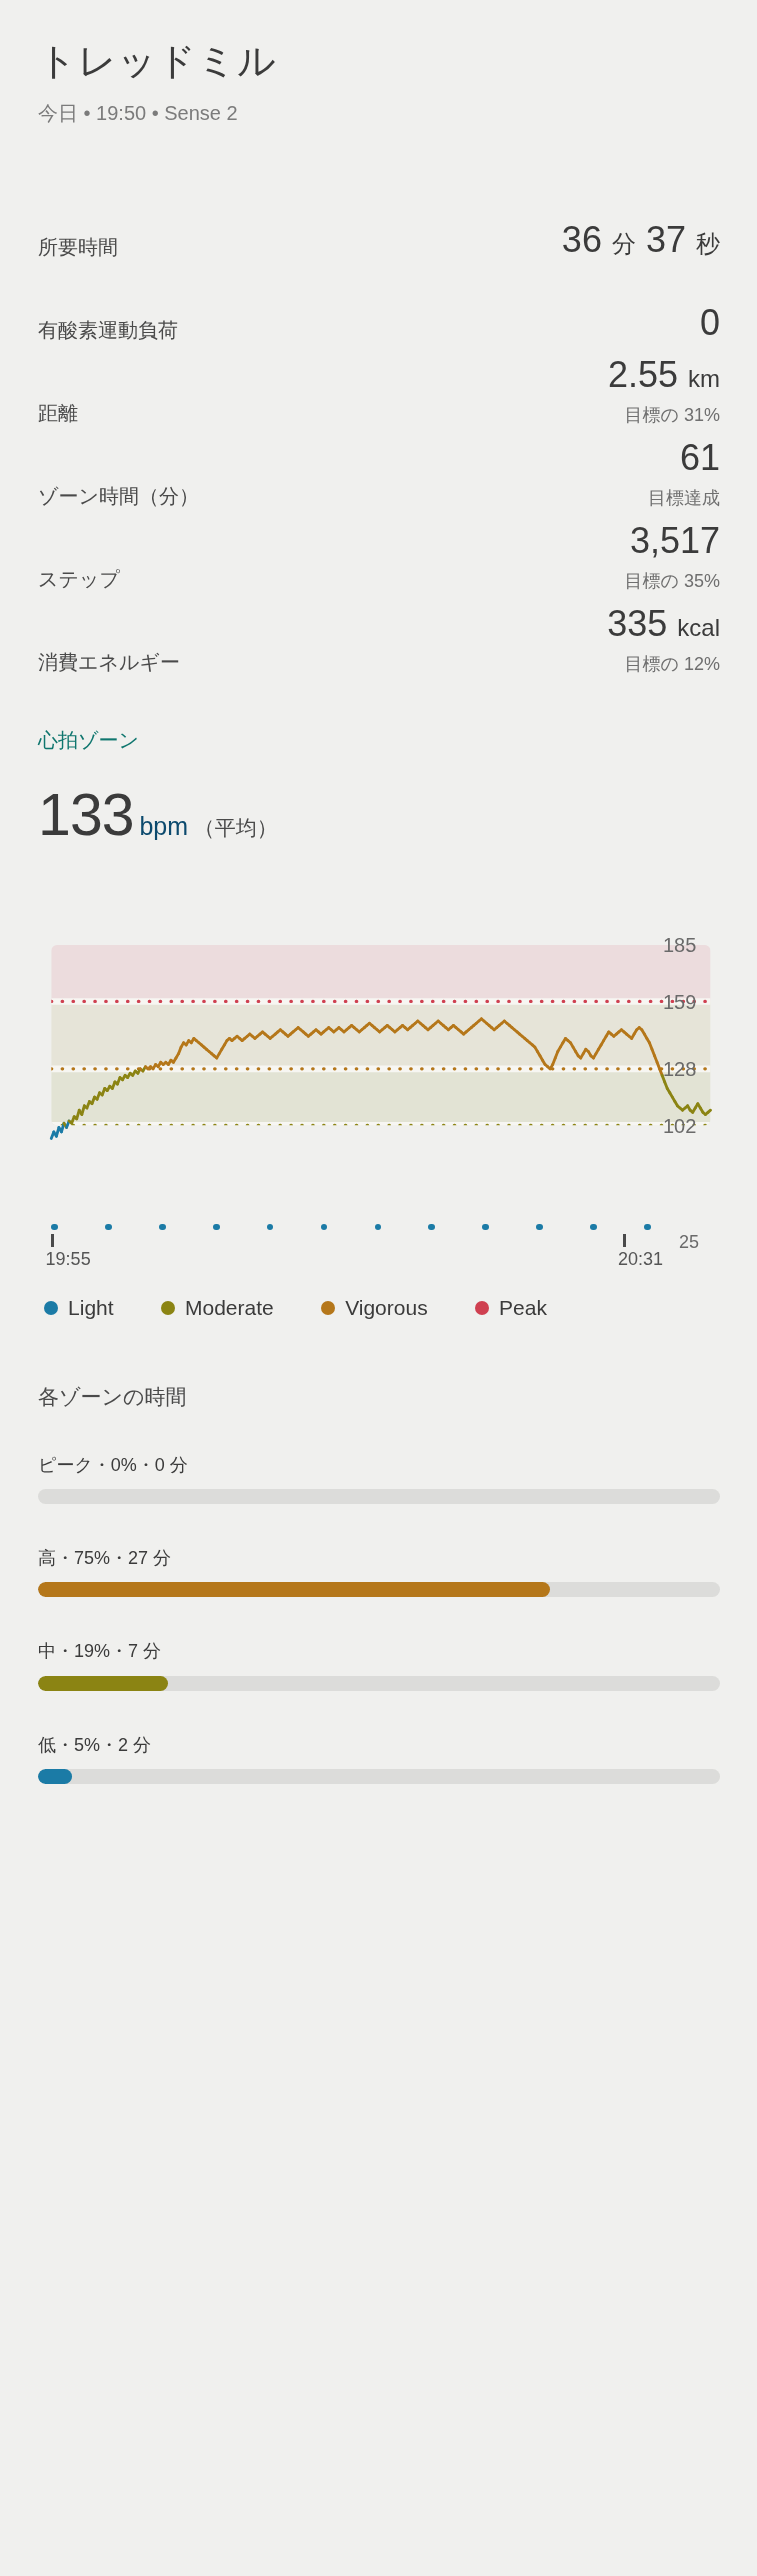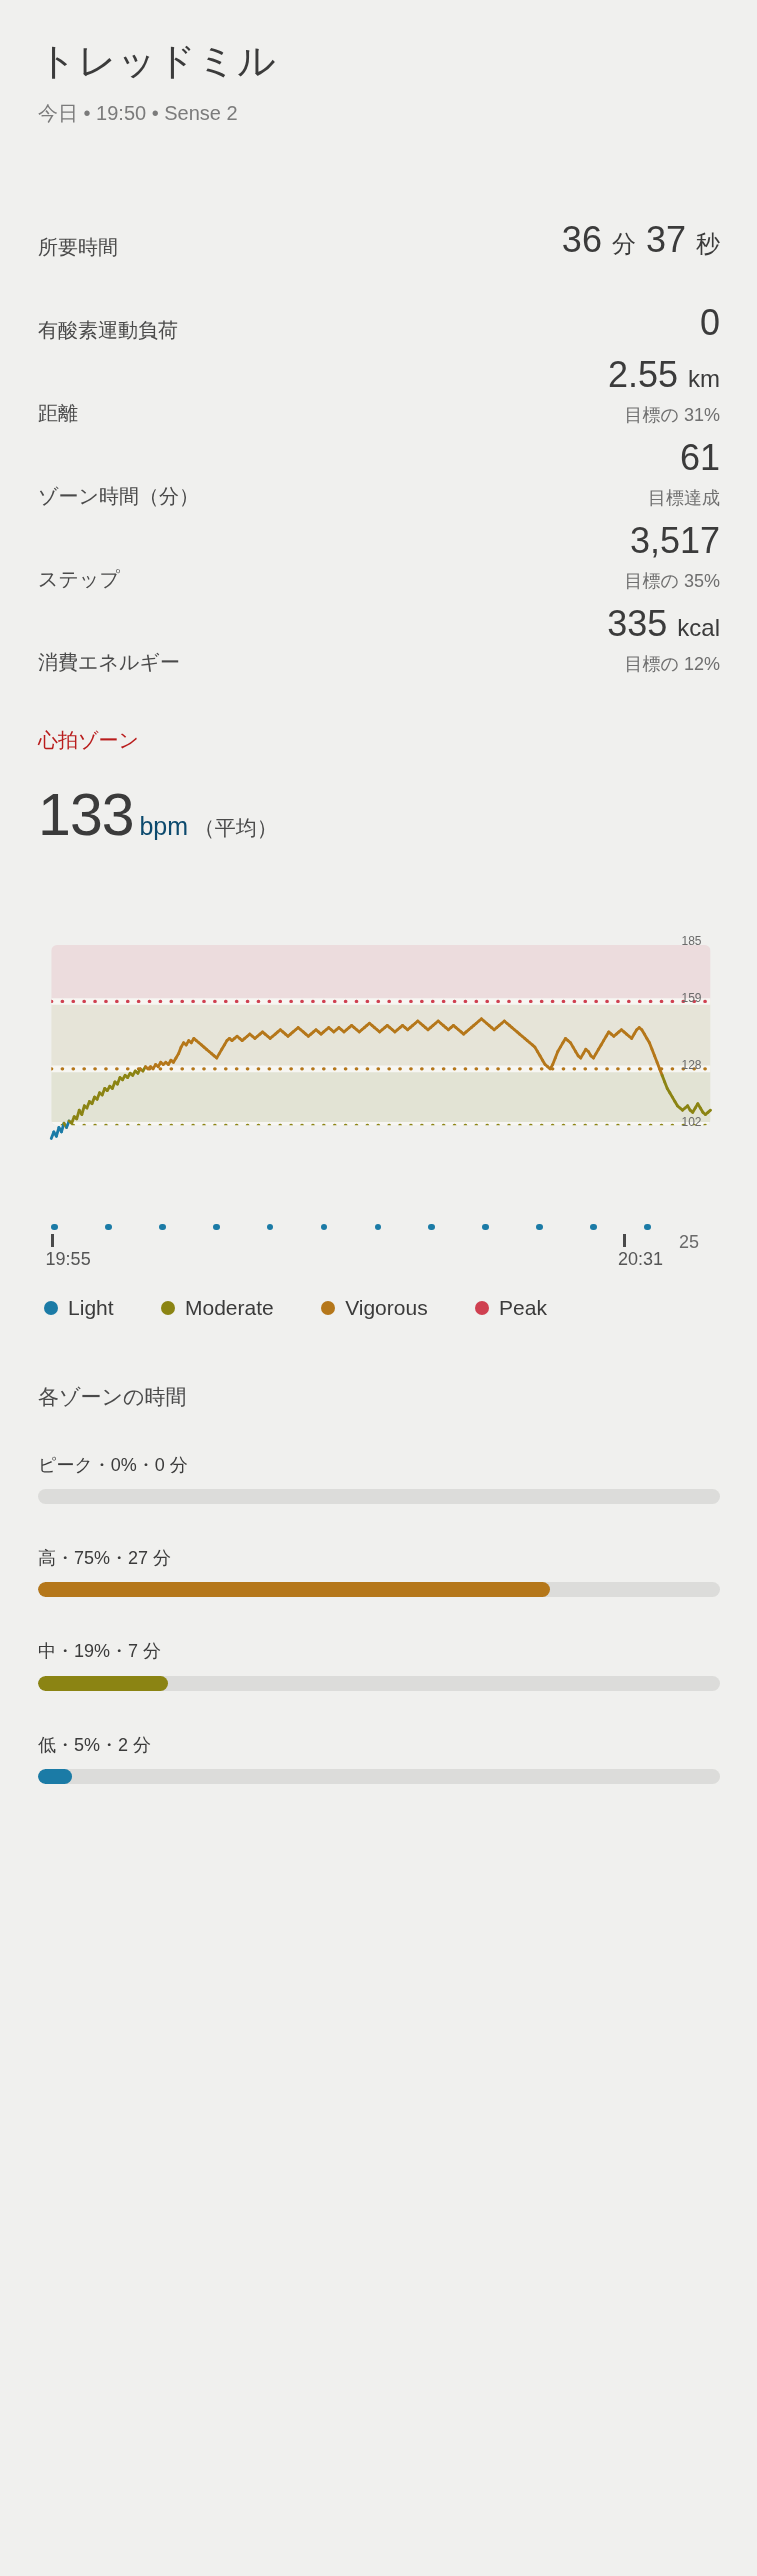--- a/index.html
+++ b/index.html
@@ -72,21 +72,21 @@
   .stat-sub {
     margin-top: 7.6px;
     font-size: 18px;
     color: #6f6f6f;
   }
 
   
   .hr-section { margin-top: 51px; }
   .section-title {
     font-size: 20px;
-    color: #b91c1c;
+    color: #0f766e;
     font-weight: 400;
   }
   .hr-big {
     margin-top: 32px;
     display: flex;
     align-items: baseline;
   }
   .hr-num {
     font-size: 59px;
     color: #3b3b3b;
@@ -116,24 +116,24 @@
   .axis-labels {
     position: absolute;
     top: 0;
     right: 0;
     width: 66px;
     height: 243px;
   }
   .axis-label {
     position: absolute;
     right: 0;
-    font-size: 12px;
+    font-size: 20px;
     color: #6a6a6a;
     line-height: 1;
-    text-align: center;
+    text-align: left;
     width: 57px;
   }
 
   
   .timeline {
     position: relative;
     margin-top: 55px;
     height: 72px;
   }
   .timeline-dots {

